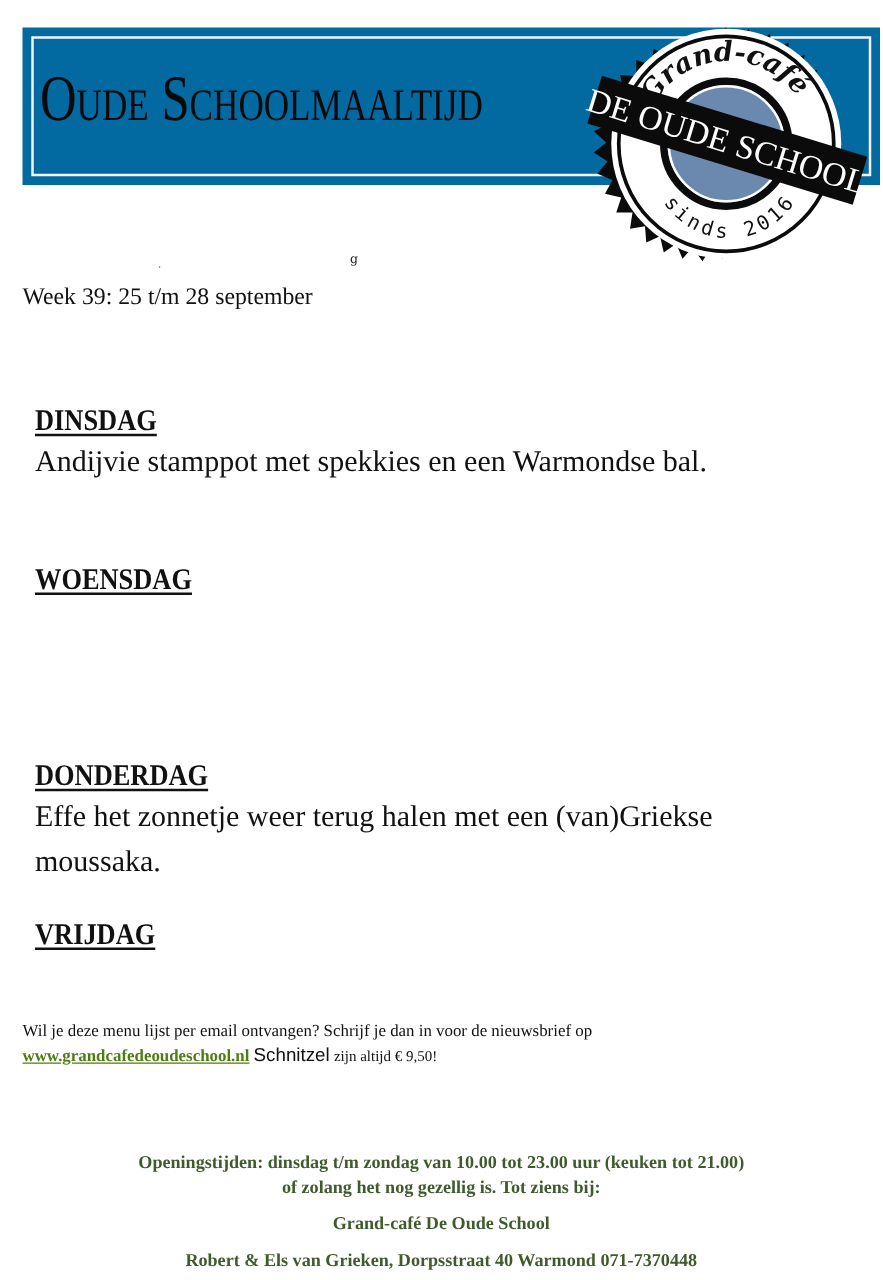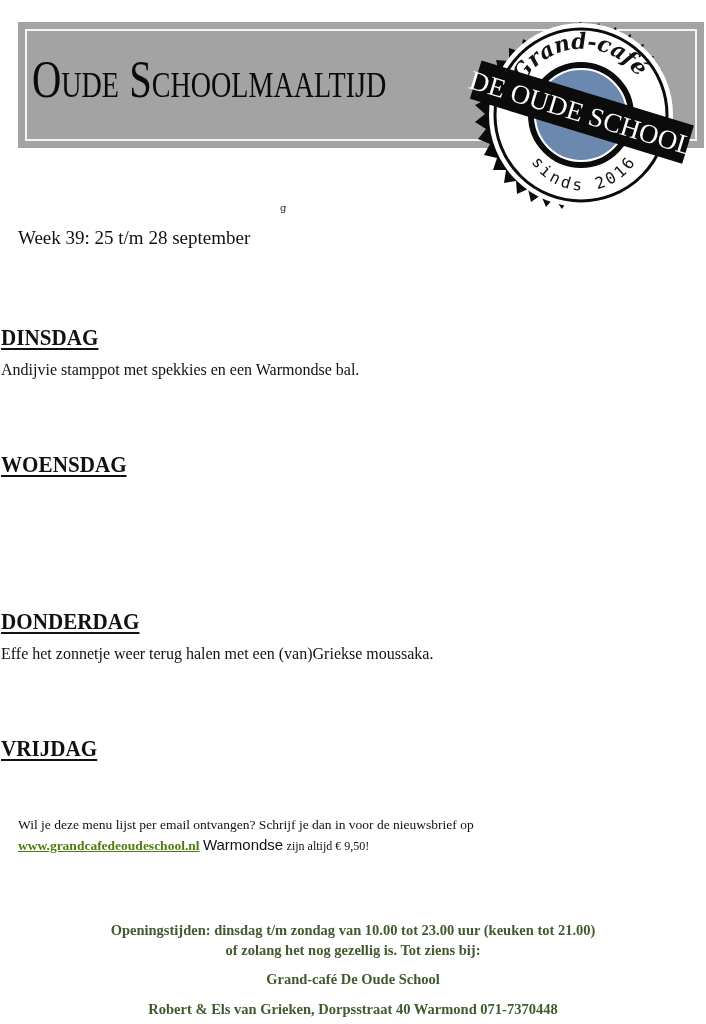--- a/index.html
+++ b/index.html
@@ -1,31 +1,31 @@
 <!DOCTYPE html>
 <html><head>
   <meta charset="utf-8">
   <style>
     html, body { margin: 0; padding: 0; background: #ffffff; }
     body { width: 706px; height: 1024px; position: relative; overflow: hidden; font-family: "DejaVu Serif", "Liberation Serif", serif; color: #111; }
 
-    .banner { position: absolute; left: 18px; top: 22px; width: 686px; height: 126px; background: #a3a3a3; }
+    .banner { position: absolute; left: 18px; top: 22px; width: 686px; height: 126px; background: #0369a1; }
     .banner-inner { position: absolute; left: 7px; top: 7px; right: 7px; bottom: 7px; border: 2px solid #f2f5f8; }
     .banner-title { position: absolute; left: 14px; top: 30px; font-family: "Liberation Serif", serif; font-size: 52px; line-height: 56px; color: #0a0a0a; letter-spacing: 0px; font-variant: small-caps; transform: scaleX(0.78); transform-origin: left top; white-space: nowrap; }
 
     .logo { position: absolute; left: 468px; top: 2px; width: 226px; height: 226px; }
 
     .cutoff { position: absolute; left: 18px; top: 204px; width: 440px; height: 10px; overflow: hidden; }
     .cutoff span { position: absolute; font-size: 10px; color: #222; }
 
     .week { position: absolute; left: 18px; top: 227px; font-family: "Liberation Serif", serif; font-size: 19px; color: #111; white-space: nowrap; }
 
-    .day { position: absolute; left: 1px; }
+    .day { position: absolute; left: 28px; }
     .day-name { font-family: "Liberation Serif", serif; font-weight: bold; font-size: 24px; text-decoration: underline; text-decoration-thickness: 2px; text-underline-offset: 3px; line-height: 30px; transform: scaleX(0.88); transform-origin: left; display: inline-block; }
-    .day-dish { font-family: "Liberation Serif", serif; font-size: 16px; line-height: 36px; width: 660px; }
+    .day-dish { font-family: "Liberation Serif", serif; font-size: 24px; line-height: 36px; width: 660px; }
 
     .newsletter { position: absolute; left: 18px; top: 815px; width: 680px; font-family: "Liberation Serif", serif; font-size: 13.5px; line-height: 20px; color: #111; }
     .newsletter .lead { font-weight: normal; }
     .newsletter a { color: #4d7c0f; text-decoration: underline; font-weight: bold; }
     .newsletter .meals { font-family: "Liberation Sans", sans-serif; font-size: 15px; }
     .newsletter .small { font-size: 12px; }
 
     .footer { position: absolute; left: 0; width: 706px; text-align: center; font-family: "Liberation Serif", serif; font-weight: bold; font-size: 14.5px; color: #3f5a2c; }
   </style>
 </head>
@@ -79,20 +79,20 @@
   <div class="day-dish" style="width:640px;">Effe het zonnetje weer terug halen met een (van)Griekse moussaka.</div>
 </div>
 
 <div class="day" style="top:733px;">
   <div class="day-name">VRIJDAG</div>
 </div>
 
 <div class="newsletter">
   <span class="lead">Wil je deze menu lijst per email ontvangen? Schrijf je dan in voor de nieuwsbrief op</span><br>
   <a>www.grandcafedeoudeschool.nl</a>
-  <span class="meals">Warmondse</span>
+  <span class="meals">Schnitzel</span>
   <span class="small">zijn altijd € 9,50!</span>
 </div>
 
 <div class="footer" style="top:922px;">Openingstijden: dinsdag t/m zondag van 10.00 tot 23.00 uur (keuken tot 21.00)</div>
 <div class="footer" style="top:942px;">of zolang het nog gezellig is. Tot ziens bij:</div>
 <div class="footer" style="top:971px;">Grand-café De Oude School</div>
 <div class="footer" style="top:1001px;">Robert &amp; Els van Grieken, Dorpsstraat 40 Warmond 071-7370448</div>
 
 </body></html>

